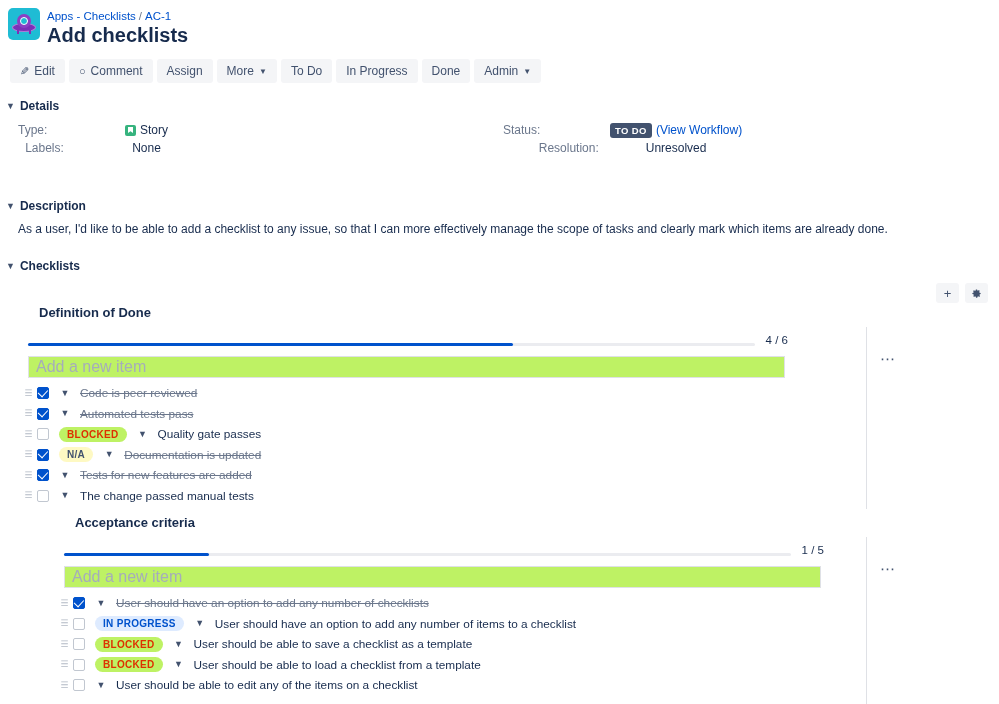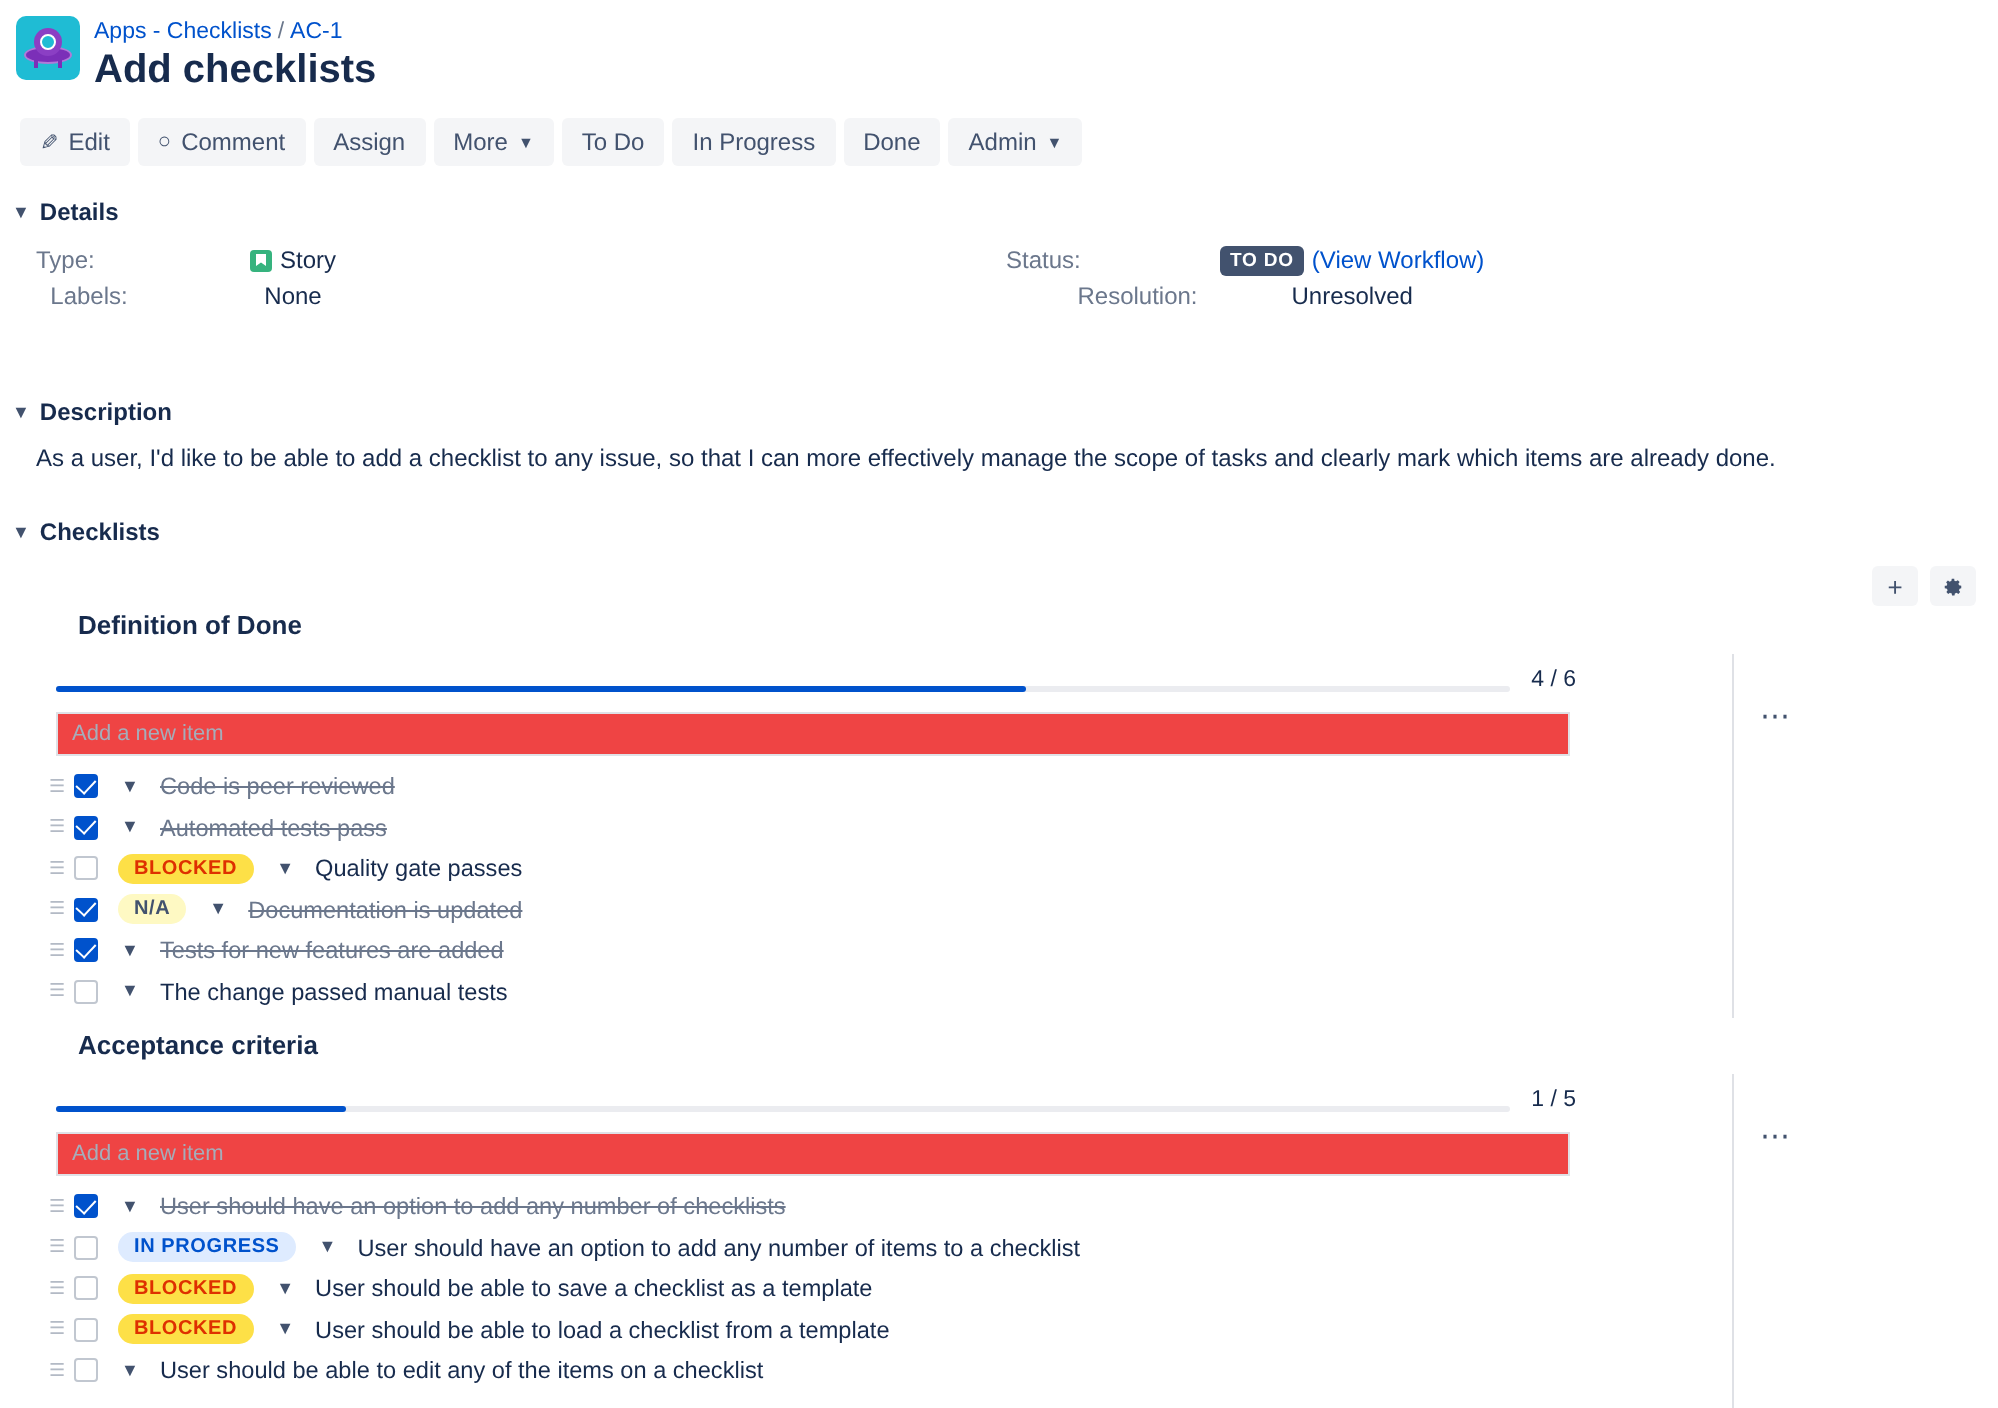--- a/index.html
+++ b/index.html
@@ -123,22 +123,22 @@
   .cl-title {
     margin-left: 39px; font-size: 13px; font-weight: bold; color: #172b4d;
   }
   .prog-row { margin-left: 28px; margin-top: 14px; display: flex; align-items: flex-end; width: 760px; }
   .prog-track { flex: 1; height: 3.5px; background: #ebecf0; border-radius: 2px; position: relative; }
   .prog-fill { height: 3.5px; background: #0052cc; border-radius: 2px; }
   .prog-count { font-size: 11.5px; color: #172b4d; margin-left: 11px; white-space: nowrap; }
 
   .new-item {
     margin-left: 28px; margin-top: 10px; width: 757px; height: 22px;
-    background: #ef4444; border: 1px solid #dfe1e6; border-radius: 0;
-    font-family: "Liberation Sans", sans-serif; font-size: 11px;
+    background: #bef264; border: 1px solid #dfe1e6; border-radius: 0;
+    font-family: "Liberation Sans", sans-serif; font-size: 16px;
     color: #172b4d; padding: 0 7px;
   }
   .new-item::placeholder { color: #a5adba; }
 
   .cl-items { margin-left: 22px; margin-top: 5px; }
   .cl-item { display: flex; align-items: center; height: 20.5px; gap: 0; }
 
   .grip {
     width: 13px; color: #b3bac5; font-size: 9px; cursor: grab;
     display:flex; align-items:center; justify-content:center; line-height:1;
@@ -150,21 +150,21 @@
   }
   .cbx.on { background: #0052cc; border-color: #0052cc; }
   .cbx.on::after {
     content: ""; width: 5px; height: 8px; border: solid #fff;
     border-width: 0 1.8px 1.8px 0; transform: rotate(43deg) translate(-1px,-1px);
   }
   .badge {
     font-size: 10px; font-weight: bold; letter-spacing: .3px;
     padding: 2px 8px; border-radius: 9px; margin-left: 10px; white-space: nowrap;
   }
-  .badge.blocked { background: #fde047; color: #de3000; text-align: center; }
+  .badge.blocked { background: #bef264; color: #de3000; text-align: center; }
   .badge.na { background: #fef9c3; color: #42526e; }
   .badge.inprogress { background: #deebff; color: #0052cc; }
   .item-caret {
     color: #42526e; font-size: 9px; margin-left: 10px; cursor: pointer;
     width: 12px; text-align: center; line-height: 1;
   }
   .item-text { margin-left: 9px; font-size: 11.8px; color: #172b4d; }
   .item-text.done { color: #6b778c; text-decoration: line-through; }
 </style>
 </head>
@@ -322,21 +322,21 @@
       <div class="cl-item">
         <span class="grip">☰</span>
         <span class="cbx"></span>
         <span class="item-caret">▼</span>
         <span class="item-text">The change passed manual tests</span>
       </div>
 
     </div>
   </div>
 
-  <div class="cl-section" style="top:232px;">
+  <div class="cl-section" style="top:232px;padding-left:36px;">
     <div class="cl-title">Acceptance criteria</div>
     <div class="prog-row">
       <div class="prog-track">
         <div class="prog-fill" style="width:20%;"></div>
       </div>
       <div class="prog-count">1 / 5</div>
     </div>
     <input class="new-item" type="text" placeholder="Add a new item" style="">
     <div class="cl-items">
 

